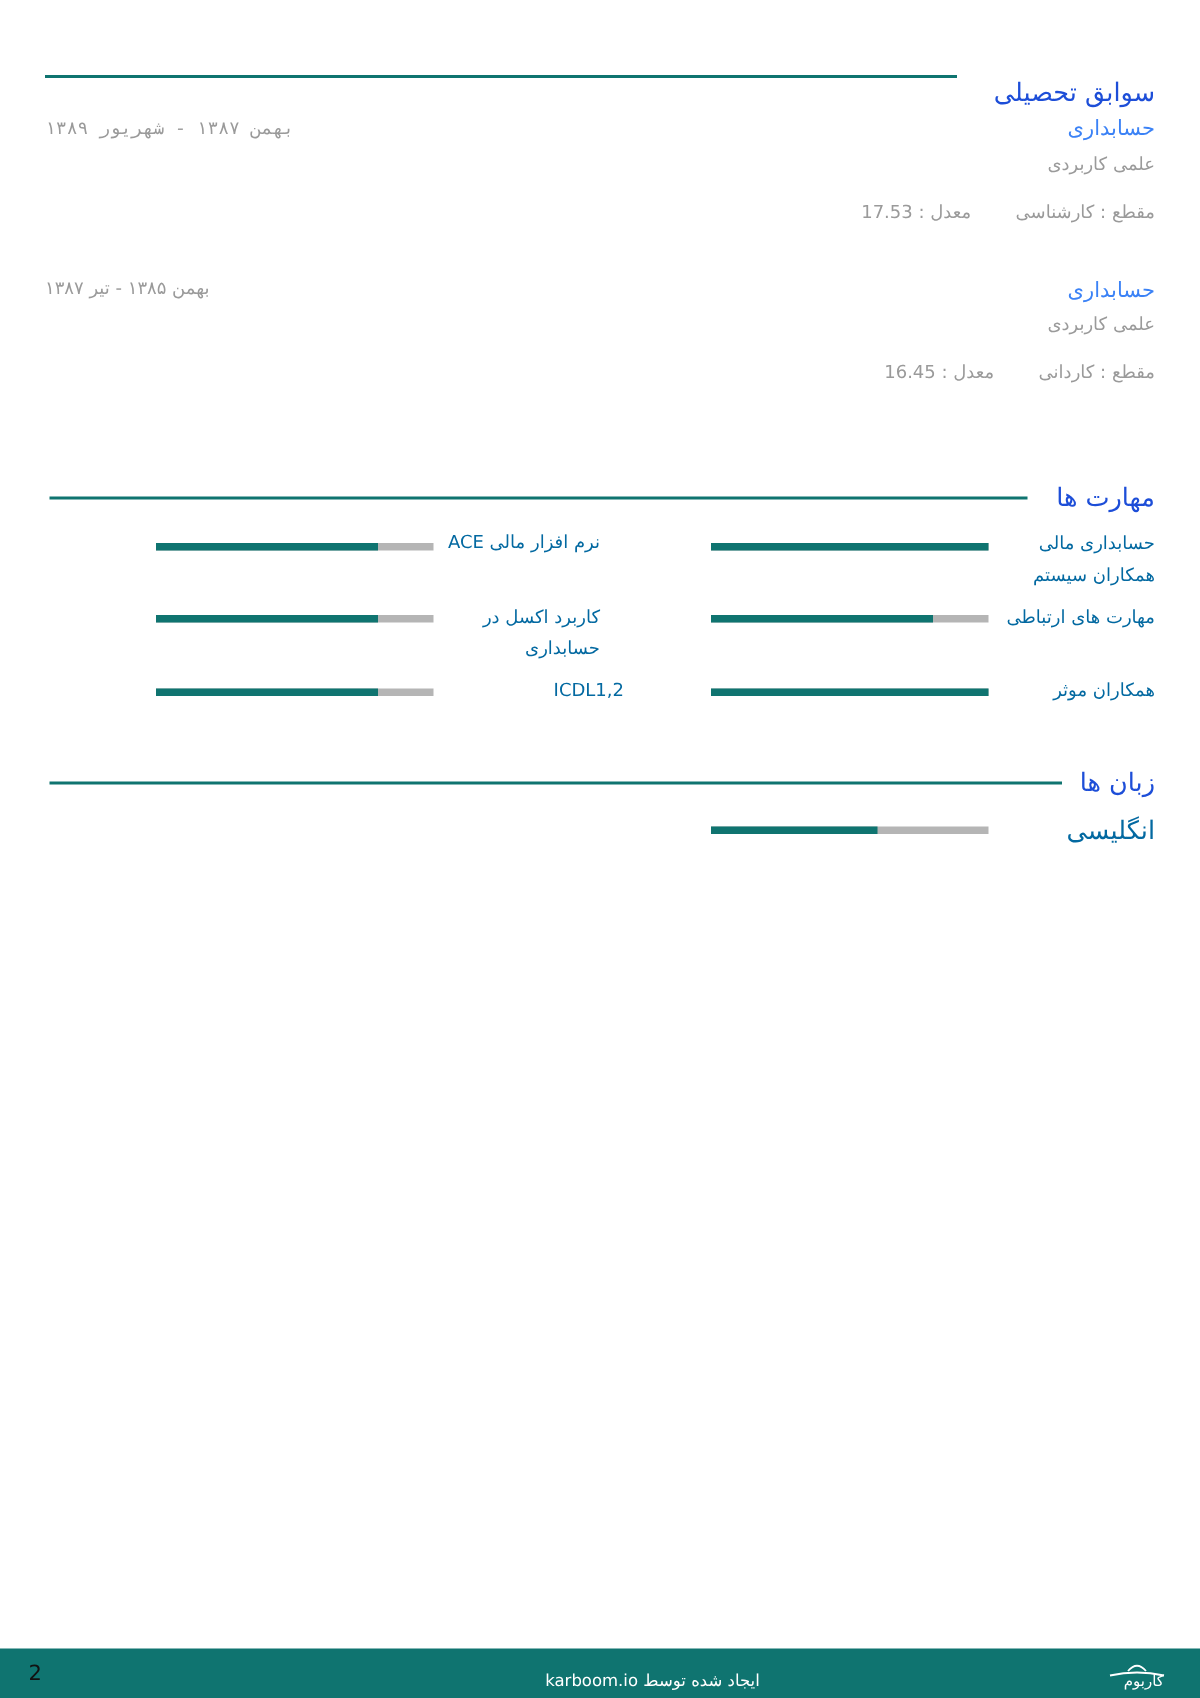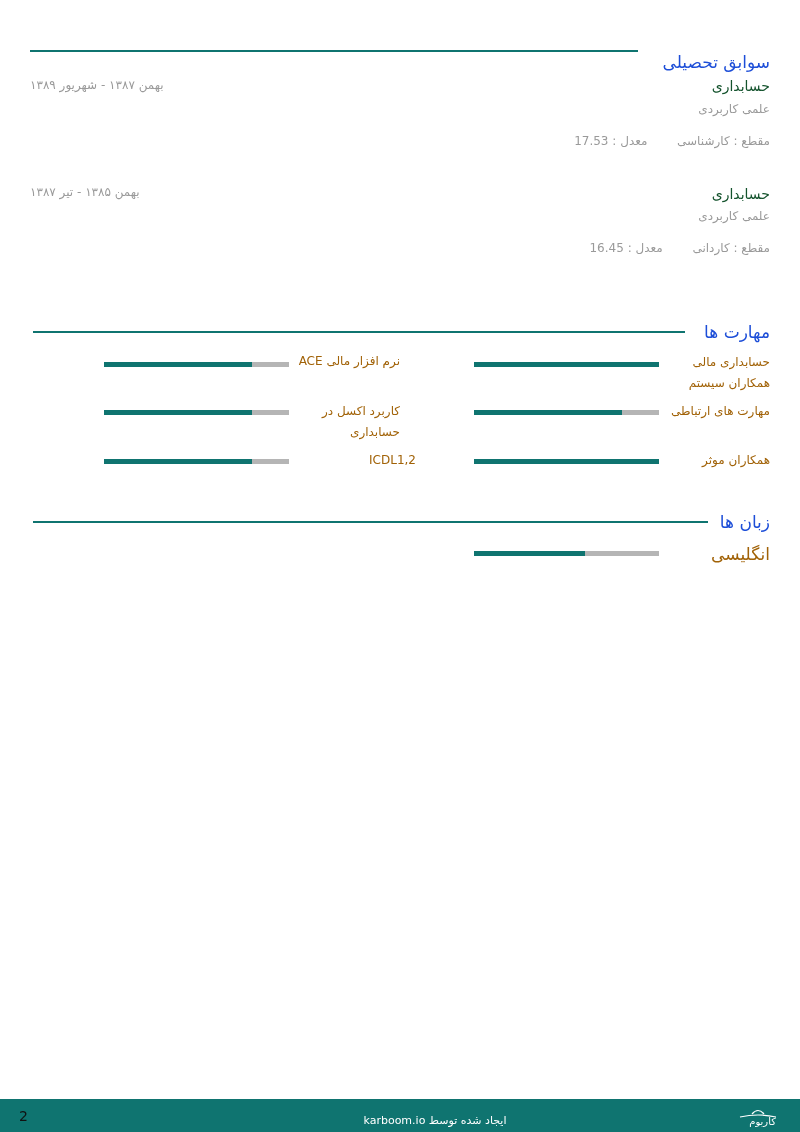--- a/index.html
+++ b/index.html
@@ -7,26 +7,26 @@
     width: 800px; height: 1132px; position: relative; overflow: hidden;
     background: #ffffff;
     font-family: "DejaVu Sans", "Liberation Sans", sans-serif;
     color: #333333;
   }
   .section-title {
     position: absolute; right: 30px; font-size: 17px; color: #1d4ed8;
     direction: rtl; white-space: nowrap;
   }
   .section-line { position: absolute; height: 2px; background: #0f7470; }
-  .edu-title { position: absolute; right: 30px; font-size: 14px; color: #14532d; direction: rtl; }
+  .edu-title { position: absolute; right: 30px; font-size: 14px; color: #3b82f6; direction: rtl; }
   .edu-sub { position: absolute; right: 30px; font-size: 12px; color: #9a9a9a; direction: rtl; }
   .edu-meta { position: absolute; right: 30px; font-size: 12px; color: #9a9a9a; direction: rtl; white-space: nowrap; }
   .edu-meta span { display: inline-block; }
   .edu-date { position: absolute; left: 30px; font-size: 12px; color: #9a9a9a; direction: rtl; white-space: nowrap; }
-  .skill-label { position: absolute; font-size: 12px; color: #a16207; direction: rtl; line-height: 21px; text-align: right; }
+  .skill-label { position: absolute; font-size: 12px; color: #0369a1; direction: rtl; line-height: 21px; text-align: right; }
   .bar { position: absolute; height: 5px; width: 185px; background: #b5b5b5; }
   .bar-fill { position: absolute; left: 0; top: 0; height: 5px; background: #0f7470; }
   .footer {
     position: absolute; left: 0; top: 1099px; width: 800px; height: 33px;
     background: #0f7470;
   }
   .footer-page { position: absolute; left: 19px; top: 9px; font-size: 14px; color: #111; }
   .footer-credit { position: absolute; left: 0; width: 870px; top: 15px; text-align: center; font-size: 11px; color: #ffffff; direction: rtl; }
   .footer-logo { position: absolute; right: 22px; top: 8px; width: 40px; height: 22px; }
 </style>
@@ -38,21 +38,21 @@
   <div class="section-title" style="top:52px;">سوابق تحصیلی</div>
 
   <div>
     <div class="edu-title" style="top:78px;">حسابداری</div>
     <div class="edu-sub" style="top:102px;">علمی کاربردی</div>
     <div class="edu-meta" style="top:134px;">
       <span>مقطع : کارشناسی</span>
       <span style="width:22px;"></span>
       <span>معدل : 17.53</span>
     </div>
-    <div class="edu-date" style="top:78px;">بهمن ۱۳۸۷ - شهریور ۱۳۸۹</div>
+    <div class="edu-date" style="top:78px;font-family:Liberation Mono, monospace;">بهمن ۱۳۸۷ - شهریور ۱۳۸۹</div>
   </div>
 
   <div>
     <div class="edu-title" style="top:186px;">حسابداری</div>
     <div class="edu-sub" style="top:209px;">علمی کاربردی</div>
     <div class="edu-meta" style="top:241px;">
       <span>مقطع : کاردانی</span>
       <span style="width:22px;"></span>
       <span>معدل : 16.45</span>
     </div>

